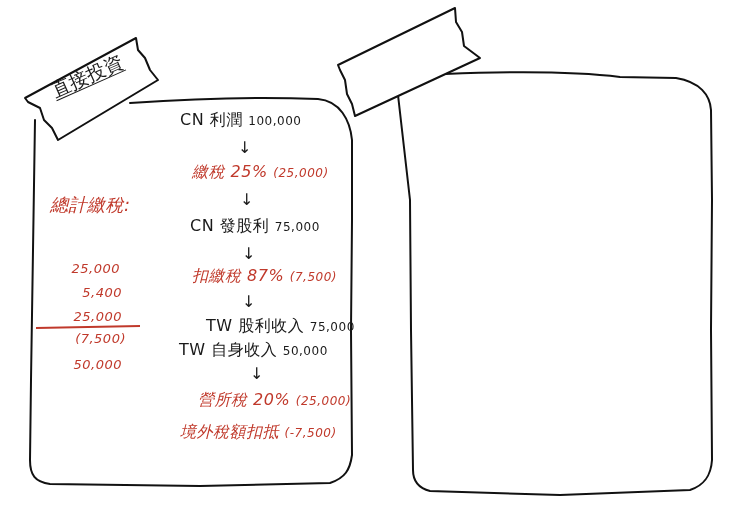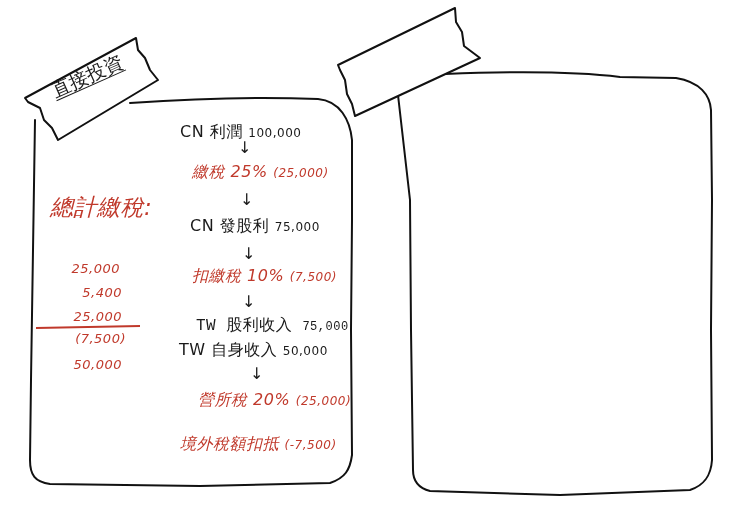--- a/index.html
+++ b/index.html
@@ -40,21 +40,21 @@
       text-underline-offset: 3px;
     }
     .flow { font-size: 16px; }
     .flow .num { font-size: 12px; }
     .arrow {
       position: absolute;
       font-size: 16px;
       color: #1a1a1a;
       line-height: 1;
     }
-    .sum-title { font-size: 23px; }
+    .sum-title { font-size: 18px; }
     .sum-val { font-size: 13px; text-align: right; width: 80px; margin-top: 24px; }
     .sum-line {
       position: absolute;
       left: 36px;
       top: 326px;
       width: 104px;
       height: 2px;
       background: #c0392b;
       transform: rotate(-1deg);
     }
@@ -76,59 +76,59 @@
            L 712 200 L 711 330 L 712 460 C 711 475, 705 485, 690 490
            L 560 495 L 430 491 C 418 488, 413 480, 413 470
            L 411 330 L 410 200 L 398 95" fill="none" stroke="#111" stroke-width="2" stroke-linecap="round" stroke-linejoin="round"></path>
 
   <path d="M 338 65 L 455 8 L 456 22 L 462 32 L 464 46 L 480 58
            L 355 116 L 352 104 L 347 94 L 345 80 L 340 70 Z" fill="#ffffff" stroke="#111" stroke-width="2" stroke-linejoin="round"></path>
 </svg>
 
 <div class="tape-label">直接投資</div>
 
-<div class="txt flow black" style="left:180px; top:112px;margin-top:12px;">
+<div class="txt flow black" style="left:180px; top:112px;">
   <span>CN 利潤</span>
   <span class="num">100,000</span>
 </div>
 <div class="arrow" style="left:238px; top:140px;">↓</div>
 
 <div class="txt flow red" style="left:192px; top:164px;">
   <span>繳稅 25%</span>
   <span class="num">(25,000)</span>
 </div>
 <div class="arrow" style="left:240px; top:192px;">↓</div>
 
 <div class="txt flow black" style="left:190px; top:218px;">
   <span>CN 發股利</span>
   <span class="num">75,000</span>
 </div>
 <div class="arrow" style="left:242px; top:246px;">↓</div>
 
 <div class="txt flow red" style="left:192px; top:268px;">
-  <span>扣繳稅 10%</span>
+  <span>扣繳稅 87%</span>
   <span class="num">(7,500)</span>
 </div>
 <div class="arrow" style="left:242px; top:294px;">↓</div>
 
-<div class="txt flow black" style="left:196px; top:318px;font-family:Liberation Mono, monospace;">
+<div class="txt flow black" style="left:206px; top:318px;">
   <span>TW 股利收入</span>
   <span class="num">75,000</span>
 </div>
 <div class="txt flow black" style="left:179px; top:342px;">
   <span>TW 自身收入</span>
   <span class="num">50,000</span>
 </div>
 <div class="arrow" style="left:250px; top:366px;">↓</div>
 
 <div class="txt flow red" style="left:198px; top:392px;">
   <span>營所稅 20%</span>
   <span class="num">(25,000)</span>
 </div>
-<div class="txt flow red" style="left:180px; top:424px;margin-top:12px;">
+<div class="txt flow red" style="left:180px; top:424px;">
   <span>境外稅額扣抵</span>
   <span class="num">(-7,500)</span>
 </div>
 
 <div class="txt sum-title red" style="left:50px; top:196px;">總計繳稅:</div>
 <div class="txt sum-val red" style="left:40px; top:238px;">25,000</div>
 <div class="txt sum-val red" style="left:42px; top:262px;">5,400</div>
 <div class="txt sum-val red" style="left:42px; top:286px;">25,000</div>
 <div class="txt sum-val red" style="left:46px; top:308px;">(7,500)</div>
 <div class="sum-line"></div>

